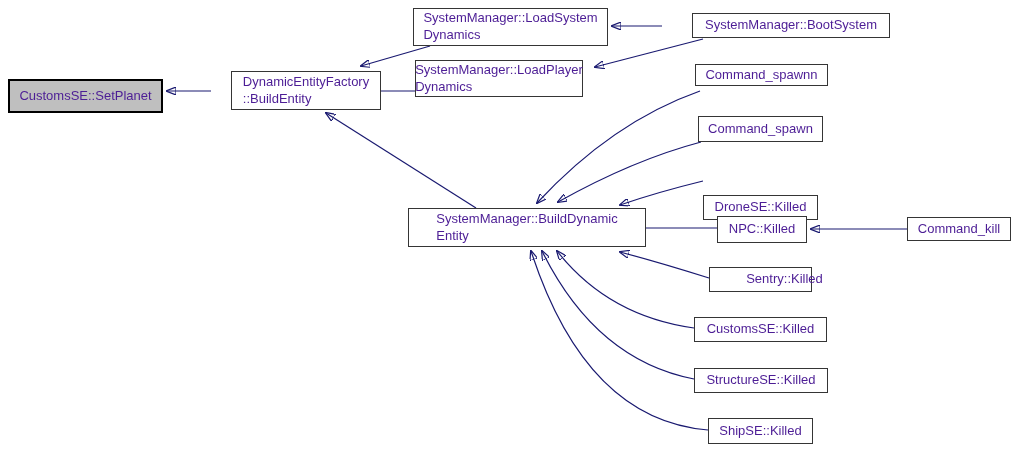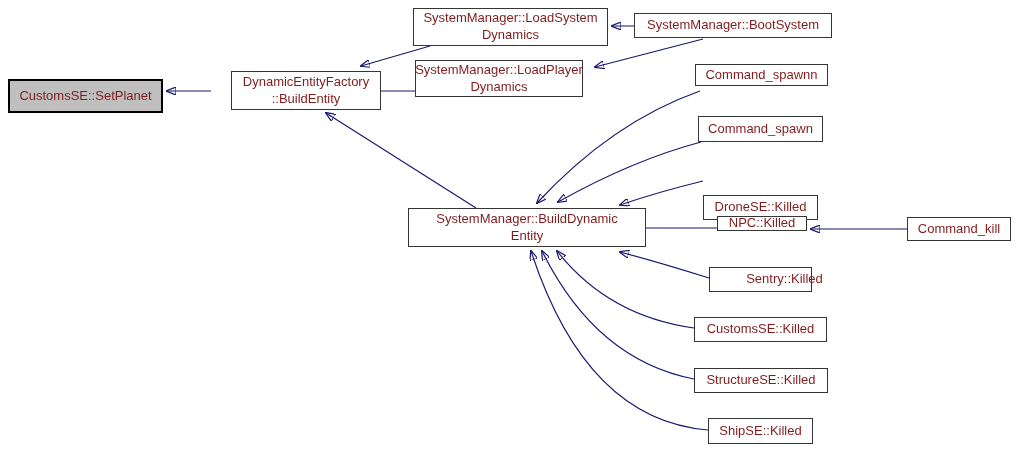--- a/index.html
+++ b/index.html
@@ -11,41 +11,40 @@
     overflow:hidden;
   }
   .edges{position:absolute;left:0;top:0;width:1017px;height:450px;}
   .edges path{fill:none;stroke:#191970;stroke-width:1.2px;}
   .node{
     position:absolute;
     box-sizing:border-box;
     background:#ffffff;
     border:1.4px solid #353535;
     display:flex;align-items:center;justify-content:center;
-    text-align:center;
-    font-size:13px;line-height:1.3;color:#7f1d1d;
+    font-size:13px;line-height:1.3;color:#4c1d95;
     white-space:pre-line;
     cursor:pointer;
   }
   .node.highlight{
     background:#bfbfbf;
     border:2px solid #000000;
     cursor:default;
   }
   
   #n-setplanet   {left:8px;   top:79px;  width:155px; height:34px;}
   #n-buildentity {left:211px; top:71px;  width:150px; height:39px;margin-left:20px;}
   #n-loadsystem  {left:413px; top:8px;   width:195px; height:38px;}
-  #n-bootsystem  {left:634px; top:13px;  width:198px; height:25px;}
+  #n-bootsystem  {left:692px; top:13px;  width:198px; height:25px;}
   #n-loadplayer  {left:415px; top:60px;  width:168px; height:37px;}
   #n-builddynamic{left:408px; top:208px; width:238px; height:39px;}
   #n-spawnn      {left:695px; top:64px;  width:133px; height:22px;}
   #n-spawn       {left:698px; top:116px; width:125px; height:26px;}
   #n-drone       {left:703px; top:165px; width:115px; height:25px;margin-top:30px;}
-  #n-npc         {left:717px; top:216px; width:90px;  height:15px;}
+  #n-npc         {left:717px; top:216px; width:90px;  height:27px;}
   #n-kill        {left:907px; top:217px; width:104px; height:24px;}
   #n-sentry      {left:709px; top:267px; width:103px; height:25px;padding-left:48px;}
   #n-customskilled{left:694px;top:317px; width:133px; height:25px;}
   #n-structure   {left:694px; top:368px; width:134px; height:25px;}
   #n-ship        {left:708px; top:418px; width:105px; height:26px;}
 </style>
 </head>
 <body>
 
 <div class="stage">

